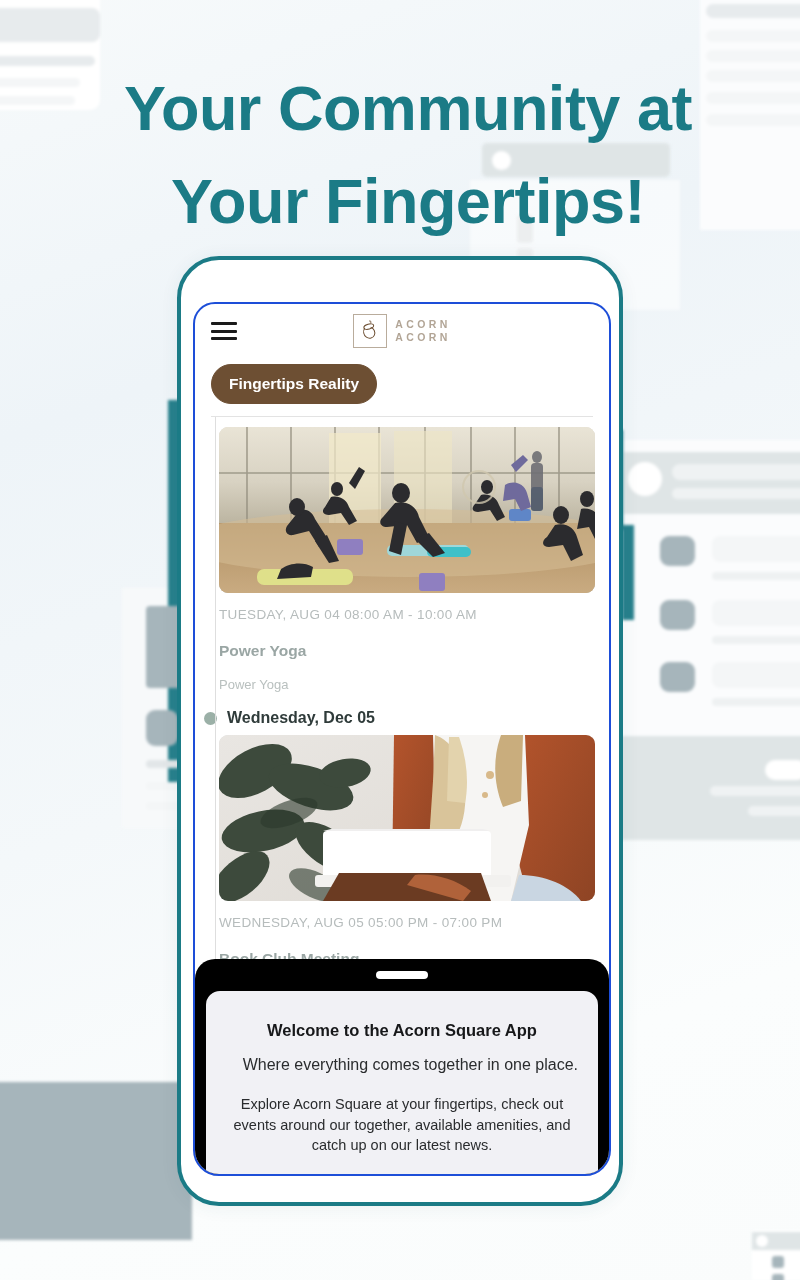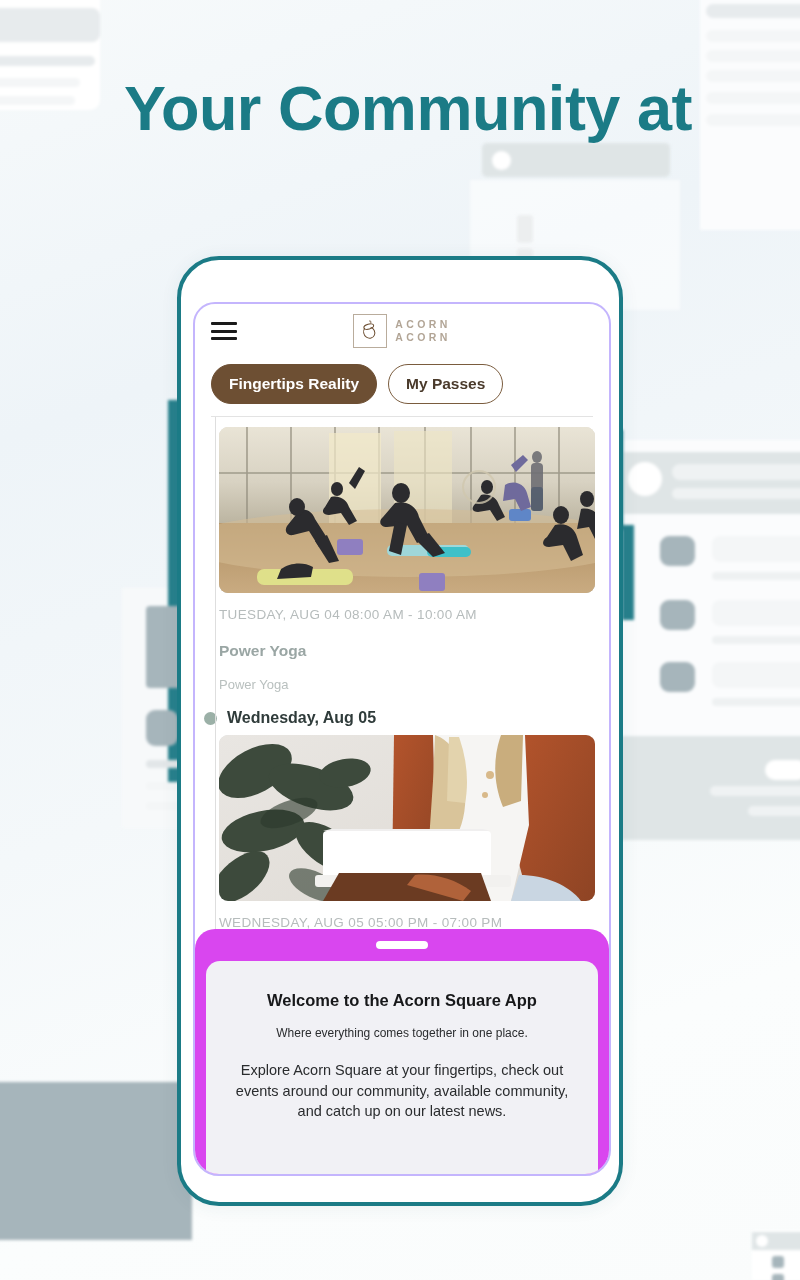--- a/index.html
+++ b/index.html
@@ -51,21 +51,21 @@
     background: #ffffff;
     border: 4px solid #1b7b86;
     border-radius: 42px;
     z-index: 8;
     box-shadow: 0 2px 18px rgba(40,90,100,0.07);
   }
   #screen {
     position: absolute; left: 12px; top: 42px;
     width: 418px; height: 874px;
     background: #ffffff;
-    border: 2px solid #c4b5fd;
+    border: 2px solid #1d4ed8;
     border-top-left-radius: 22px; border-top-right-radius: 22px;
     border-bottom-left-radius: 26px; border-bottom-right-radius: 26px;
     overflow: hidden;
   }
 
   
   .app-header {
     position: relative; height: 54px;
     display: flex; align-items: center; padding: 0 16px;
   }
@@ -96,35 +96,35 @@
   .ev-time { margin-top: 14px; font-size: 13.5px; letter-spacing: 0.35px; color: #b6bcbc; font-weight: 500; }
   .ev-title { margin-top: 20px; font-size: 15.5px; font-weight: 700; color: #9aa6a4; }
   .ev-sub { margin-top: 17px; font-size: 13px; color: #b9c0bf; }
   .day-row { display: flex; align-items: center; gap: 10px; margin: 17px 0 8px 9px; }
   .day-dot { width: 13px; height: 13px; border-radius: 50%; background: #9bb0a7; flex: none; }
   .day-label { font-size: 16px; font-weight: 700; color: #2f3b3a; }
 
   
   #sheet {
     position: absolute; left: 0; right: 0; bottom: 0;
-    height: 245px;
-    background: #d946ef;
+    height: 215px;
+    background: #000000;
     border-top-left-radius: 20px; border-top-right-radius: 20px;
     padding: 12px 11px 0 11px;
     z-index: 3;
   }
   .sheet-handle { width: 52px; height: 8px; border-radius: 5px; background: #ffffff; margin: 0 auto 12px; }
   .sheet-card {
     background: #f1f1f5; border-radius: 14px;
     height: 100%;
     padding: 30px 20px 0;
     text-align: center;
   }
   .sheet-title { font-size: 16.5px; font-weight: 700; color: #17181a; }
-  .sheet-sub { margin-top: 16px; font-size: 12px; color: #2a2c2e; }
+  .sheet-sub { margin-top: 16px; font-size: 16px; color: #2a2c2e; text-align: right; }
   .sheet-body { margin-top: 20px; font-size: 14.5px; line-height: 1.42; color: #2a2c2e; }
 </style>
 </head>
 <body>
 
 <div id="stage">
 
   <div class="bgwrap">
 
     <div class="panel" style="left:-40px;top:-10px;width:140px;height:120px;border-radius:0 0 10px 0;"></div>
@@ -184,20 +184,21 @@
 
     <div class="panel" style="left:752px;top:1230px;width:70px;height:50px;"></div>
     <div class="strip" style="left:752px;top:1232px;width:70px;height:18px;"></div>
     <div class="circle" style="left:756px;top:1235px;width:12px;height:12px;"></div>
     <div class="gsq" style="left:772px;top:1256px;width:12px;height:12px;border-radius:3px;"></div>
     <div class="gsq" style="left:772px;top:1274px;width:12px;height:12px;border-radius:3px;"></div>
   </div>
 
   <h1 id="headline">
     <span class="ln">Your Community at</span>
+    <span class="ln">Your Fingertips!</span>
   </h1>
 
   <div id="phone">
     <div id="screen">
 
       <div class="app-header">
         <div class="hamburger">
           <span></span>
             <span></span>
             <span></span>
@@ -212,21 +213,20 @@
           </div>
           <div class="logo-text">
             <span>ACORN</span>
             <span>ACORN</span>
           </div>
         </div>
       </div>
 
       <div class="tabs">
         <div class="tab active">Fingertips Reality</div>
-        <div class="tab idle">My Passes</div>
       </div>
       <div class="divider"></div>
 
       <div class="feed">
         <div class="timeline"></div>
 
         <div class="event">
           <div class="ev-img">
             <svg viewBox="0 0 376 166" preserveAspectRatio="none" aria-hidden="true">
               <defs>
@@ -304,21 +304,21 @@
               <circle cx="260" cy="60" r="16" fill="none" stroke="#cfc7ae" stroke-width="2" opacity=".8"></circle>
             </svg>
           </div>
           <div class="ev-time">TUESDAY, AUG 04 08:00 AM - 10:00 AM</div>
           <div class="ev-title">Power Yoga</div>
           <div class="ev-sub">Power Yoga</div>
         </div>
 
         <div class="day-row">
           <div class="day-dot"></div>
-          <div class="day-label">Wednesday, Aug 05</div>
+          <div class="day-label">Wednesday, Dec 05</div>
         </div>
 
         <div class="event">
           <div class="ev-img">
             <svg viewBox="0 0 376 166" preserveAspectRatio="none" aria-hidden="true">
               <defs>
                 <linearGradient id="bcbg" x1="0" y1="0" x2="1" y2="1">
                   <stop offset="0%" stop-color="#e9e6e2"></stop>
                     <stop offset="100%" stop-color="#dedad4"></stop>
                 </linearGradient>
@@ -360,20 +360,20 @@
           <div class="ev-title">Book Club Meeting</div>
           <div class="ev-sub">Book Club Meeting</div>
         </div>
       </div>
 
       <div id="sheet">
         <div class="sheet-handle"></div>
         <div class="sheet-card">
           <div class="sheet-title">Welcome to the Acorn Square App</div>
           <div class="sheet-sub">Where everything comes together in one place.</div>
-          <div class="sheet-body">Explore Acorn Square at your fingertips, check out events around our community, available community, and catch up on our latest news.</div>
+          <div class="sheet-body">Explore Acorn Square at your fingertips, check out events around our together, available amenities, and catch up on our latest news.</div>
         </div>
       </div>
 
     </div>
   </div>
 
 </div>
 
 </body></html>

